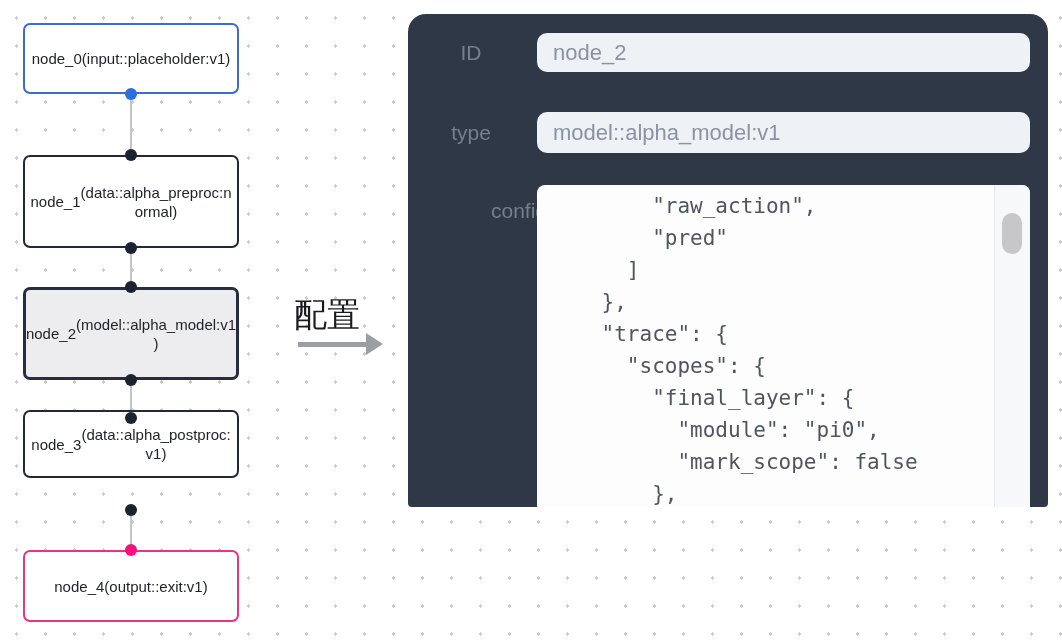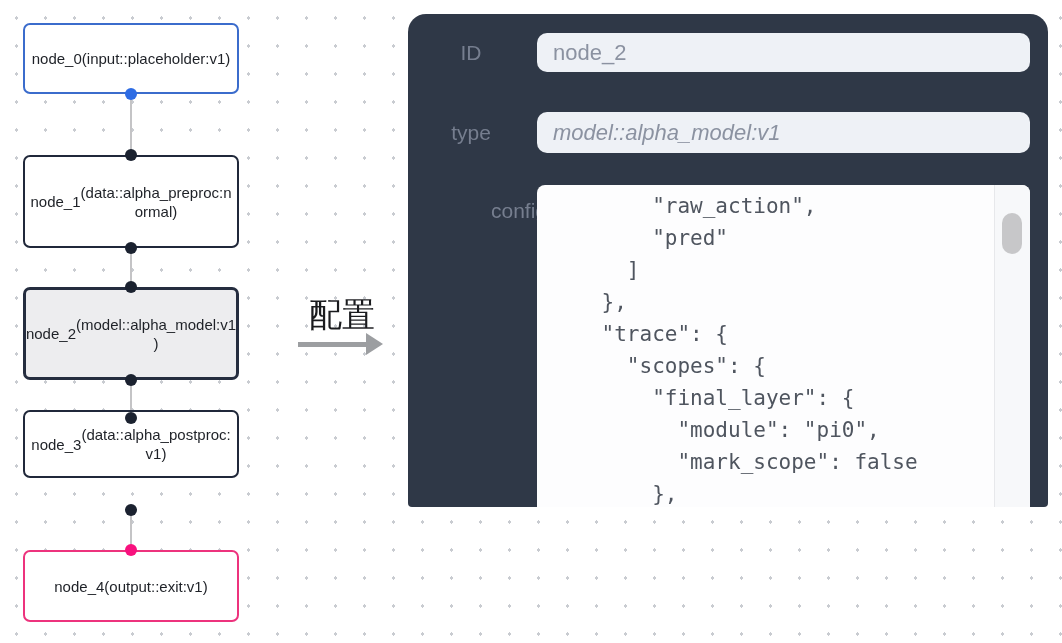--- a/index.html
+++ b/index.html
@@ -25,21 +25,21 @@
   .gnode.v-selected{ border-width:3px; border-color:#252d3f; background:#ededef; }
   .gnode.v-output  { border-color:#ed337d; }
 
   .edge{ position:absolute; left:130px; width:2px; background:#c4c4c6; z-index:1; }
   .port{ position:absolute; left:125px; width:12px; height:12px; border-radius:50%;
          background:#1b2230; z-index:3; }
   .port.blue{ background:#2e6ce4; }
   .port.pink{ background:#f8117e; }
 
   
-  .anno-label{ position:absolute; left:294px; top:297px; width:96px; text-align:center;
+  .anno-label{ position:absolute; left:294px; top:297px; width:96px; 
                font-size:33px; line-height:36px; color:#1a1b1e; font-weight:500; }
   .arrow-line{ position:absolute; left:298px; top:342px; width:68px; height:5px; background:#9c9ea1; }
   .arrow-head{ position:absolute; left:366px; top:333px; width:0; height:0;
                border-left:17px solid #9c9ea1; border-top:11.5px solid transparent;
                border-bottom:11.5px solid transparent; }
 
   
   .panel{
     position:absolute; left:408px; top:14px; width:640px; height:493px;
     background:#2f3847; border-radius:18px 18px 4px 4px; overflow:hidden; z-index:4;
@@ -51,21 +51,21 @@
   .lbl-id{ top:19px; height:39px; line-height:39px; }
   .lbl-type{ top:98px; height:41px; line-height:41px; }
   .lbl-config{ top:182px; height:30px; line-height:30px;margin-left:48px; }
 
   .panel-input{
     position:absolute; left:129px; width:493px; background:#eef1f6; border:none;
     border-radius:10px; font-size:22px; color:#8b92a1; padding:0 16px; outline:none;
     font-family:"Liberation Sans","DejaVu Sans",sans-serif;
   }
   .inp-id{ top:19px; height:39px; }
-  .inp-type{ top:98px; height:41px;font-style:italic; }
+  .inp-type{ top:98px; height:41px; }
 
   .configbox{
     position:absolute; left:129px; top:171px; width:493px; height:360px;
     background:#fdfdfe; border-radius:8px; overflow:hidden;
   }
   .config-text{
     position:absolute; left:14px; top:5px; right:40px;
     font-family:"DejaVu Sans Mono","Liberation Mono",monospace;
     font-size:21px; line-height:32px; color:#4f555f; white-space:pre;
   }

